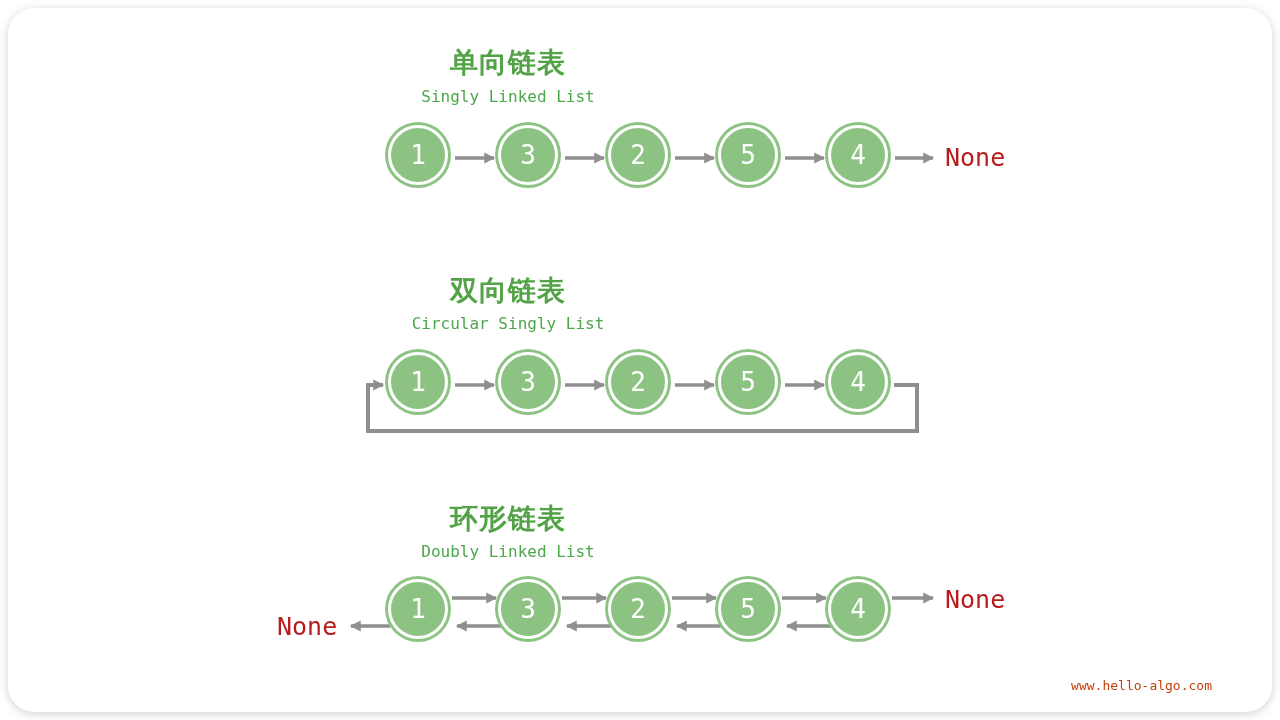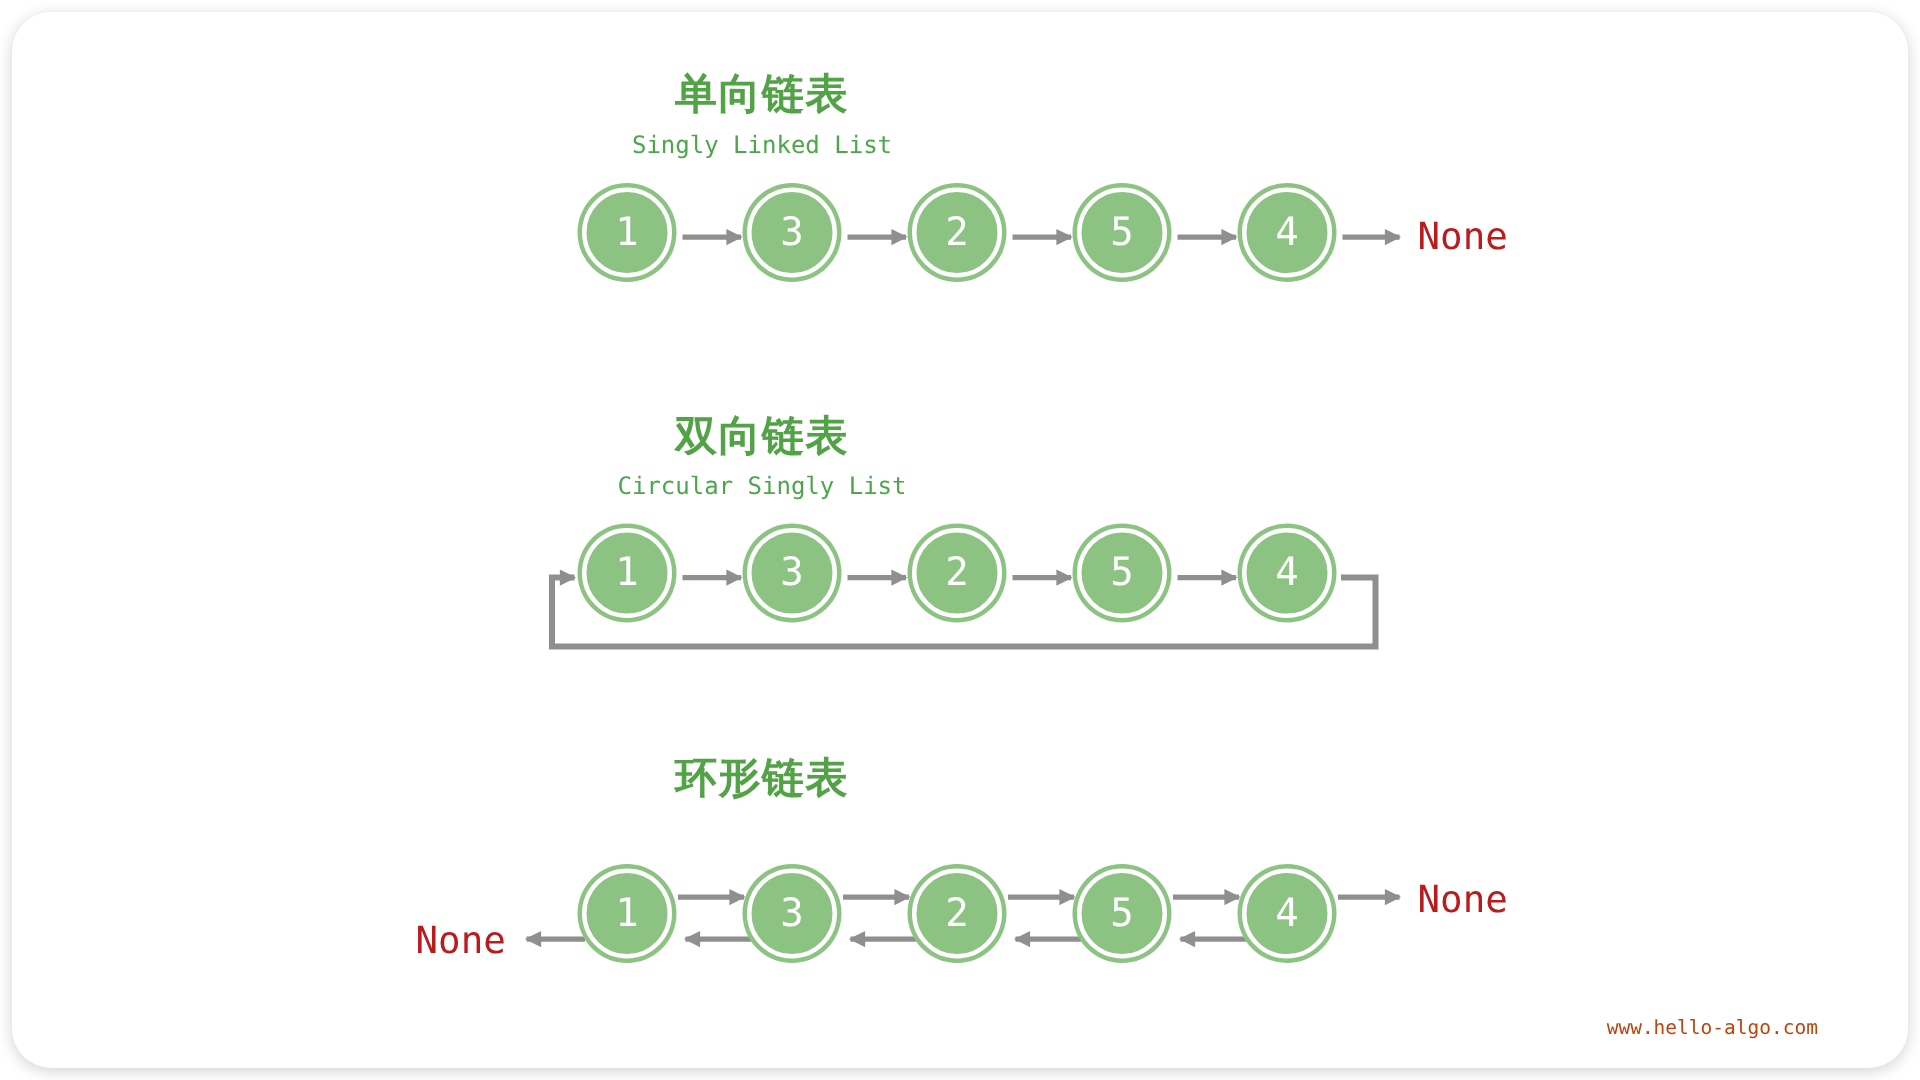--- a/index.html
+++ b/index.html
@@ -133,20 +133,21 @@
   <div class="sec-subtitle" style="top:313px;">Circular Singly List</div>
   <div class="row-circular">
     <div class="node nx0">1</div>
     <div class="node nx1">3</div>
     <div class="node nx2">2</div>
     <div class="node nx3">5</div>
     <div class="node nx4">4</div>
   </div>
 
   <div class="sec-title" style="top:504px;">环形链表</div>
+  <div class="sec-subtitle" style="top:541px;">Doubly Linked List</div>
   <div class="row-doubly">
     <div class="node nx0">1</div>
     <div class="node nx1">3</div>
     <div class="node nx2">2</div>
     <div class="node nx3">5</div>
     <div class="node nx4">4</div>
   </div>
   <div class="none-label" style="left:277px; top:613px;">None</div>
   <div class="none-label" style="left:945px; top:586px;">None</div>
 

